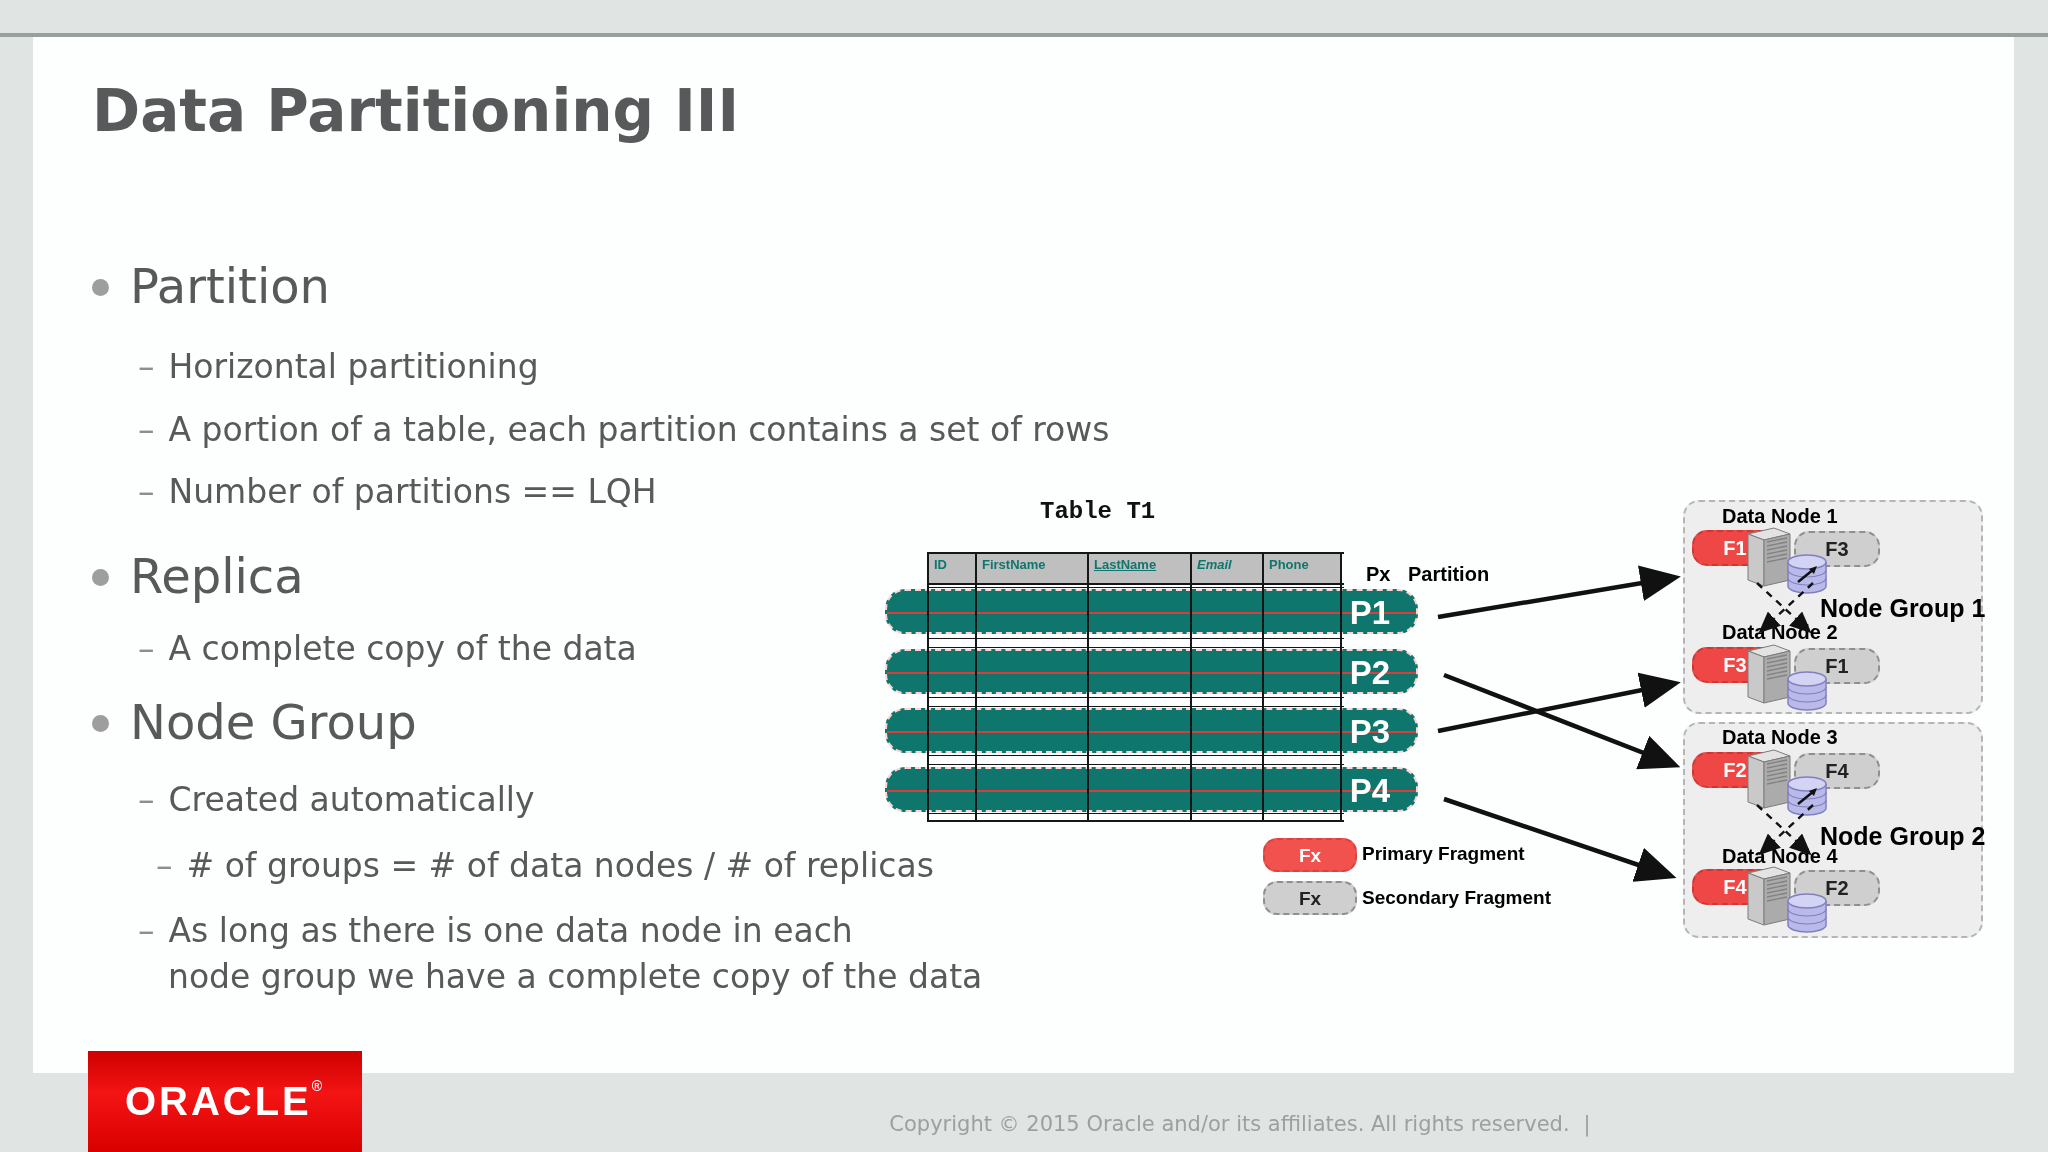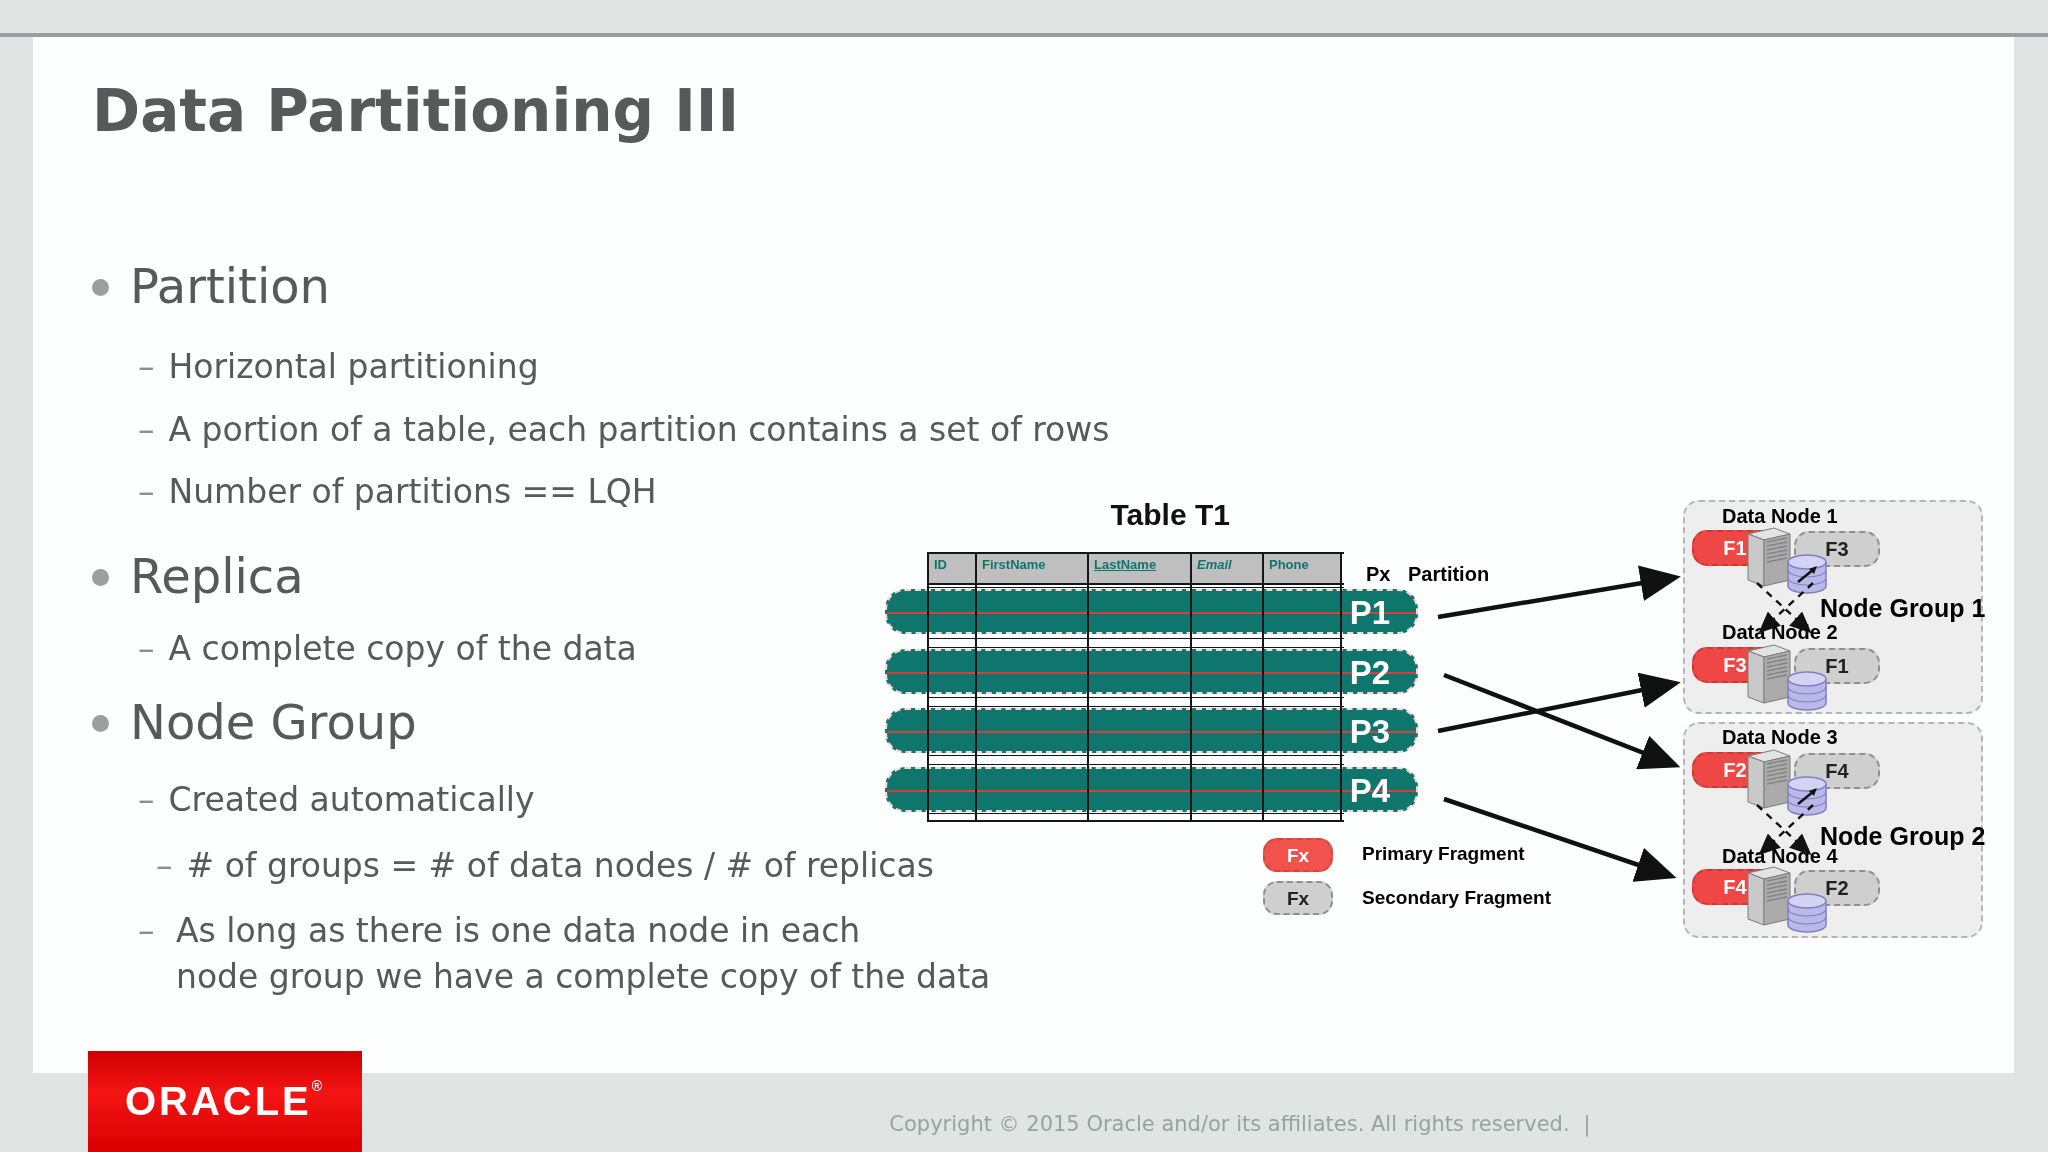--- a/index.html
+++ b/index.html
@@ -12,22 +12,22 @@
   .slide{position:absolute;left:33px;top:37px;width:1981px;height:1036px;background:#fdfefe;}
 
   
   .title{position:absolute;left:92px;top:38px;font-size:58px;color:#57595a;letter-spacing:0px;}
   .b1{position:absolute;color:#58595a;font-size:48px;line-height:1.2;}
   .b1 .dot{position:absolute;left:-38px;top:21px;width:17px;height:17px;border-radius:50%;background:#9e9e9e;}
   .b2{position:absolute;color:#58595a;font-size:33px;line-height:1.38;white-space:pre-line;}
   .b2 .dash{color:#8a8f8f;margin-right:14px;}
 
   
-  .tbl-title{position:absolute;left:1040px;top:498px;width:190px;text-align:right;
-    font-family:Liberation Sans, sans-serif;font-weight:bold;font-size:30px;color:#111;}
+  .tbl-title{position:absolute;left:1040px;top:498px;width:190px;text-align:left;
+    font-family:Liberation Mono, monospace;font-weight:bold;font-size:24px;color:#111;}
   .tbl-body{position:absolute;left:927px;top:552px;width:415px;height:270px;background:#ffffff;z-index:0;}
   .tbl-head{position:absolute;left:927px;top:552px;width:415px;height:33px;background:#bfbfbf;z-index:2;}
   .th{position:absolute;top:557px;z-index:3;font-family:"Liberation Sans",sans-serif;
       font-weight:bold;font-size:13px;color:#0f766e;}
   .vline{position:absolute;top:552px;height:270px;width:2px;background:#161616;z-index:4;}
   .hline{position:absolute;left:927px;width:417px;background:#161616;z-index:4;}
   .pxhdr{position:absolute;top:563px;z-index:3;font-family:"Liberation Sans",sans-serif;
       font-weight:bold;font-size:20px;color:#000;}
 
   
@@ -45,21 +45,21 @@
   .nglabel{position:absolute;font-family:"Liberation Sans",sans-serif;font-weight:bold;
     font-size:25px;color:#000;z-index:3;}
   .fpill{position:absolute;width:86px;height:36px;border-radius:15px;box-sizing:border-box;
     text-align:center;line-height:33px;font-family:"Liberation Sans",sans-serif;
     font-weight:bold;font-size:20px;z-index:2;}
   .fpill.red{background:#ee4745;border:2px dashed #c93a37;color:#fff;}
   .fpill.gray{background:#cfcfcf;border:2px dashed #8f8f8f;color:#222;}
   .icon{position:absolute;z-index:3;}
 
   
-  .lgpill{position:absolute;width:70px;height:34px;border-radius:14px;box-sizing:border-box;
+  .lgpill{position:absolute;width:94px;height:34px;border-radius:14px;box-sizing:border-box;
     text-align:center;line-height:31px;font-family:"Liberation Sans",sans-serif;
     font-weight:bold;font-size:19px;z-index:2;}
   .lgpill.red{background:#f2524e;border:2px dashed #d84340;color:#fff;}
   .lgpill.gray{background:#cfcfcf;border:2px dashed #8f8f8f;color:#222;}
   .lglabel{position:absolute;font-family:"Liberation Sans",sans-serif;font-weight:bold;
     font-size:19px;color:#000;z-index:2;}
 
   
   .overlay{position:absolute;left:0;top:0;width:2048px;height:1152px;z-index:6;pointer-events:none;}
 
@@ -94,21 +94,21 @@
   <span class="dot"></span>
   <span>Node Group</span>
 </div>
 
 <div class="b2" style="left:138px;top:344px;"><span class="dash">–</span><span>Horizontal partitioning</span></div>
 <div class="b2" style="left:138px;top:407px;"><span class="dash">–</span><span>A portion of a table, each partition contains a set of rows</span></div>
 <div class="b2" style="left:138px;top:469px;"><span class="dash">–</span><span>Number of partitions == LQH</span></div>
 <div class="b2" style="left:138px;top:626px;"><span class="dash">–</span><span>A complete copy of the data</span></div>
 <div class="b2" style="left:138px;top:777px;"><span class="dash">–</span><span>Created automatically</span></div>
 <div class="b2" style="left:156px;top:843px;"><span class="dash">–</span><span># of groups = # of data nodes / # of replicas</span></div>
-<div class="b2" style="left:138px;top:908px;"><span class="dash" style="float:left;">–</span><span style="display:block;margin-left:38px;">As long as there is one data node in each
+<div class="b2" style="left:138px;top:908px;"><span class="dash" style="float:left;">–</span><span style="display:block;margin-left:30px;">As long as there is one data node in each
 node group we have a complete copy of the data</span></div>
 
 <div class="tbl-title">Table T1</div>
 <div class="tbl-body"></div>
 <div class="tbl-head"></div>
 <span class="th" style="left:934px;">ID</span>
 <span class="th" style="left:982px;">FirstName</span>
 <span class="th" style="left:1094px;text-decoration:underline;">LastName</span>
 <span class="th" style="left:1197px;font-style:italic;">Email</span>
 <span class="th" style="left:1269px;">Phone</span>

